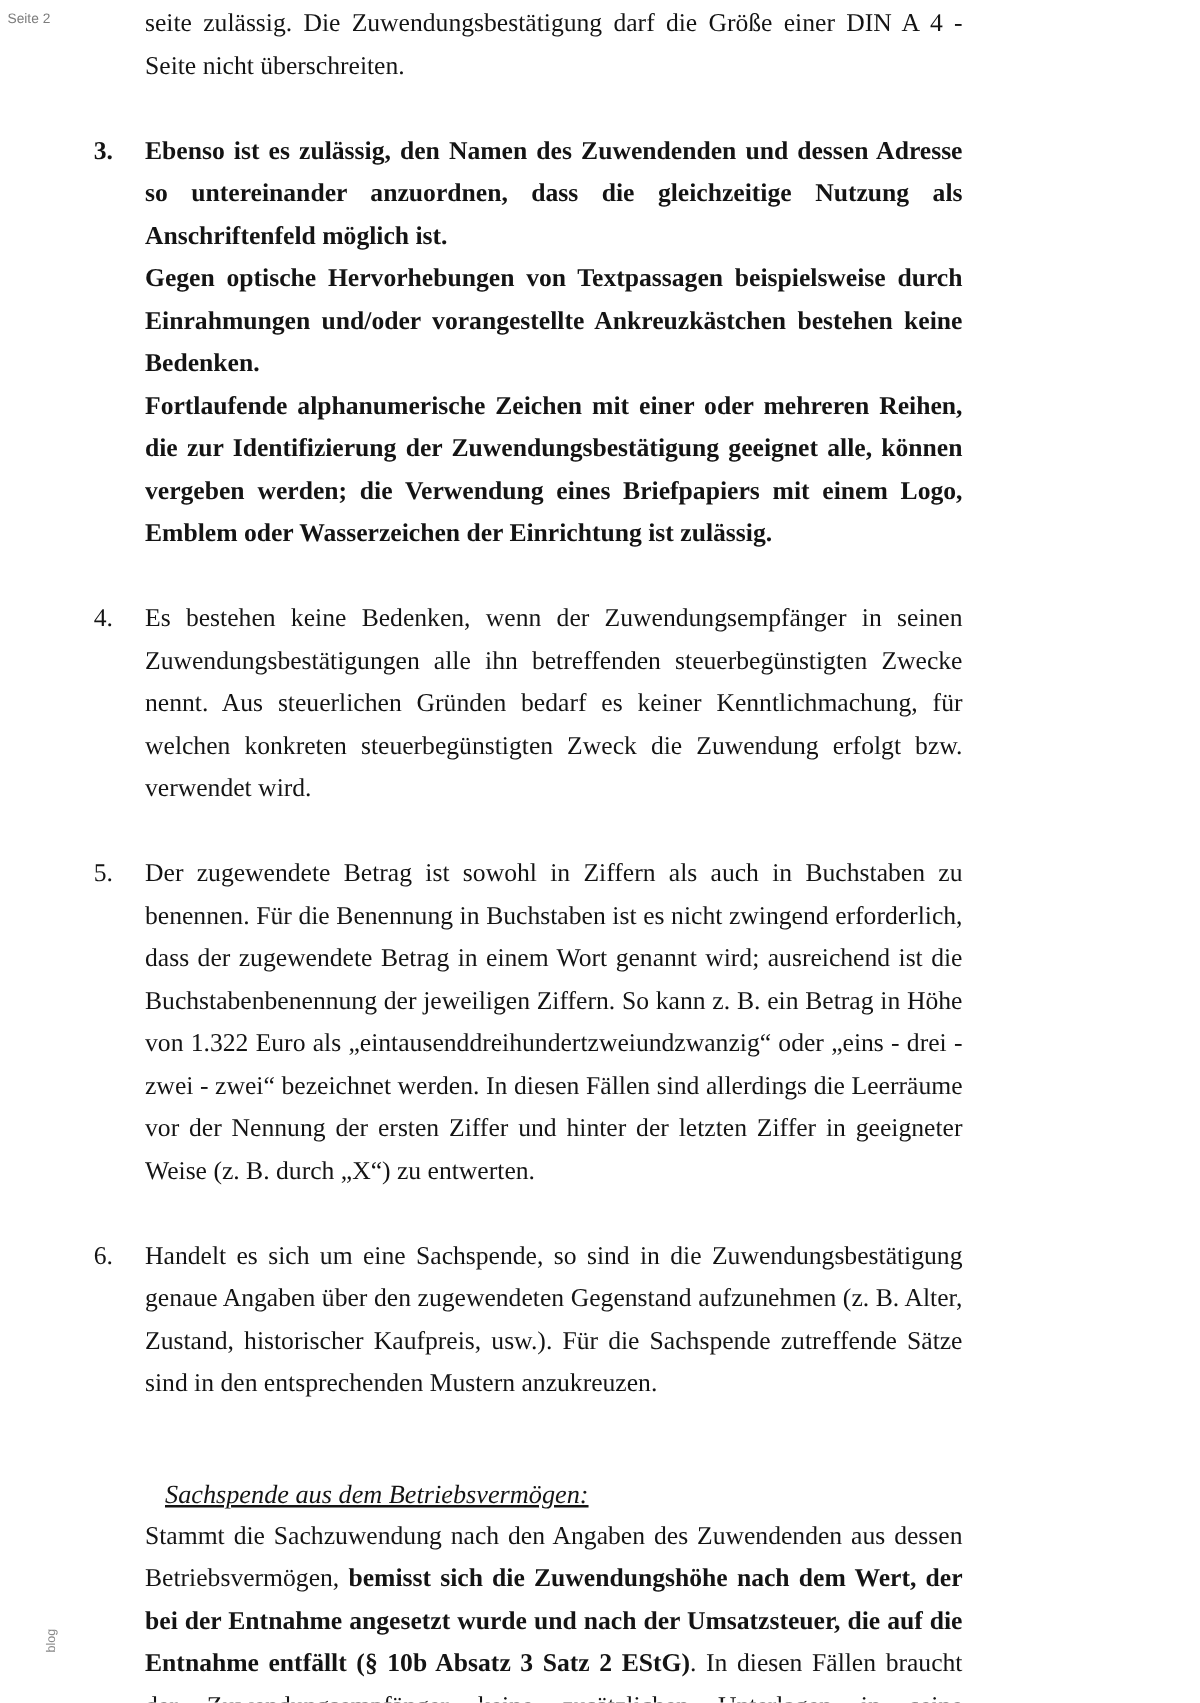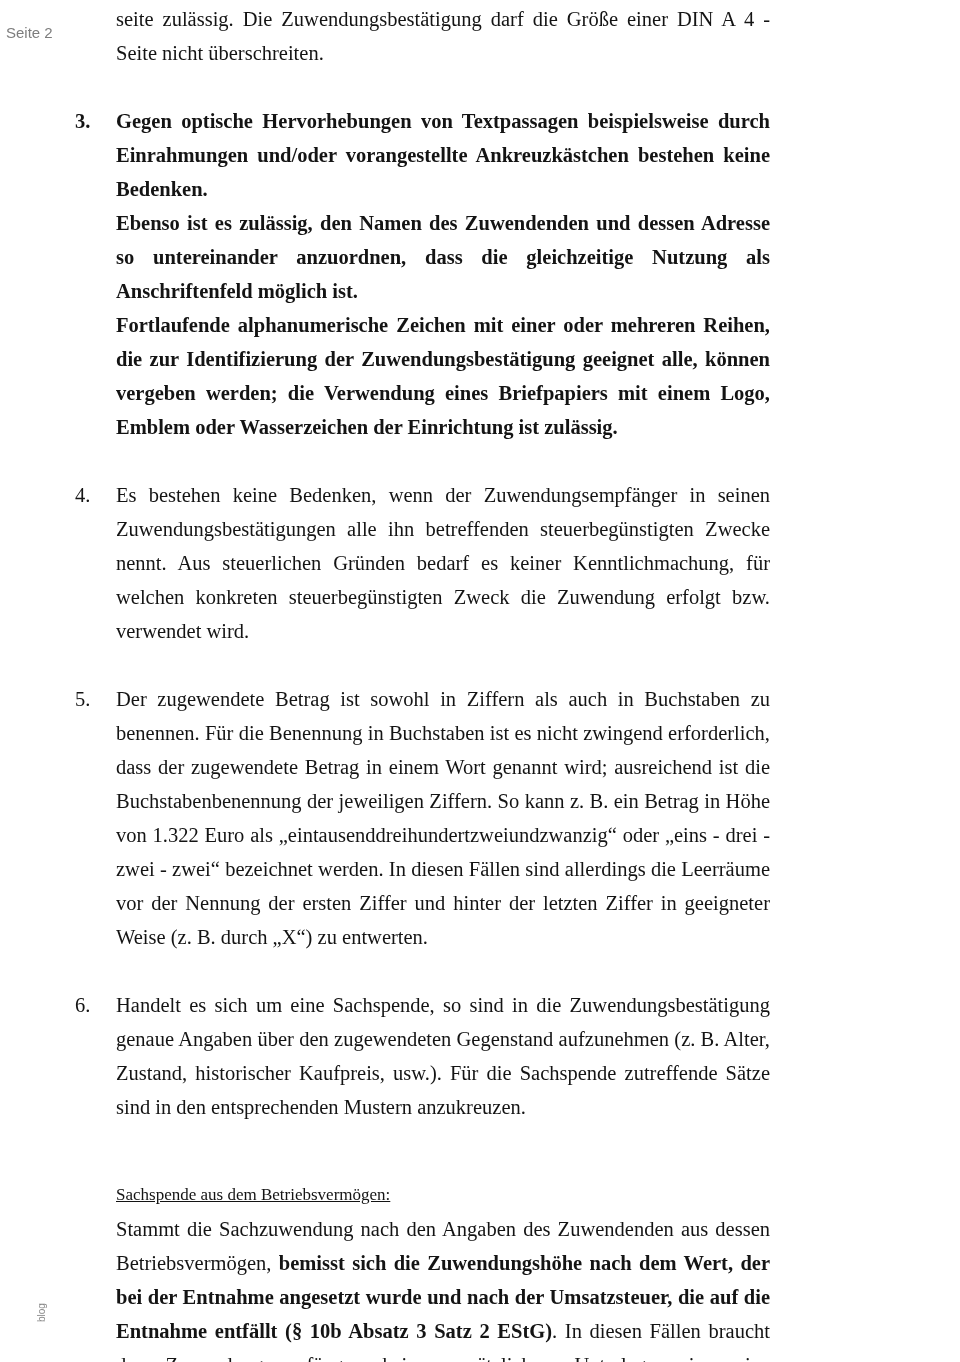--- a/index.html
+++ b/index.html
@@ -7,24 +7,24 @@
     width: 960px;
     height: 1362px;
     position: relative;
     overflow: hidden;
     background: #ffffff;
     color: #141414;
     font-family: "Liberation Serif", "DejaVu Serif", serif;
   }
   .margin-label {
     position: absolute;
-    top: 24px;
+    top: 9px;
     left: 6px;
     font-family: "Liberation Sans", "DejaVu Sans", sans-serif;
-    font-size: 15px;
+    font-size: 11px;
     color: #7d7d7d;
   }
   .watermark {
     position: absolute;
     left: 36px;
     top: 1322px;
     font-family: "Liberation Sans", "DejaVu Sans", sans-serif;
     font-size: 10px;
     color: #8a8a8a;
     transform: rotate(-90deg);
@@ -43,45 +43,46 @@
     text-align: justify;
     hyphens: auto;
     -webkit-hyphens: auto;
   }
   p { margin: 0; }
   .b { font-weight: bold; }
   .item { display: flex; margin-top: 34px; }
   .num { flex: 0 0 41px; margin-left: -41px; }
   .item-body { flex: 1; min-width: 0; }
   .section-heading {
-    margin: 54px 0 0 0;
-    font-size: 17px;
+    margin: 54px 0 0 16px;
+    font-size: 21px;
     font-weight: normal;
     line-height: 34px;
     text-decoration: underline;
     text-align: left;
+    font-style: italic;
   }
 </style>
 </head>
 <body>
 
 <div class="margin-label">Seite 2</div>
 
 <div class="watermark">blog</div>
 
 <div class="content">
 
   <p class="intro">seite zulässig. Die Zuwendungsbestätigung darf die Größe einer DIN A 4 - Seite nicht überschreiten.</p>
 
   <div id="items">
       <div class="item">
         <span class="num b">3.</span>
         <div class="item-body">
+          <p><span class="b">Ebenso ist es zulässig, den Namen des Zuwendenden und dessen Adresse so untereinander anzuordnen, dass die gleichzeitige Nutzung als Anschriftenfeld möglich ist.</span></p>
           <p><span class="b">Gegen optische Hervorhebungen von Textpassagen beispielsweise durch Einrahmungen und/oder vorangestellte Ankreuzkästchen bestehen keine Bedenken.</span></p>
-          <p><span class="b">Ebenso ist es zulässig, den Namen des Zuwendenden und dessen Adresse so untereinander anzuordnen, dass die gleichzeitige Nutzung als Anschriftenfeld möglich ist.</span></p>
           <p><span class="b">Fortlaufende alphanumerische Zeichen mit einer oder mehreren Reihen, die zur Identifizierung der Zuwendungsbestätigung geeignet alle, können vergeben werden; die Verwendung eines Briefpapiers mit einem Logo, Emblem oder Wasserzeichen der Einrichtung ist zulässig.</span></p>
         </div>
       </div>
       <div class="item">
         <span class="num">4.</span>
         <div class="item-body">
           <p><span>Es bestehen keine Bedenken, wenn der Zuwendungsempfänger in seinen Zuwendungsbestätigungen alle ihn betreffenden steuerbegünstigten Zwecke nennt. Aus steuerlichen Gründen bedarf es keiner Kenntlichmachung, für welchen konkreten steuerbegünstigten Zweck die Zuwendung erfolgt bzw. verwendet wird.</span></p>
         </div>
       </div>
       <div class="item">

